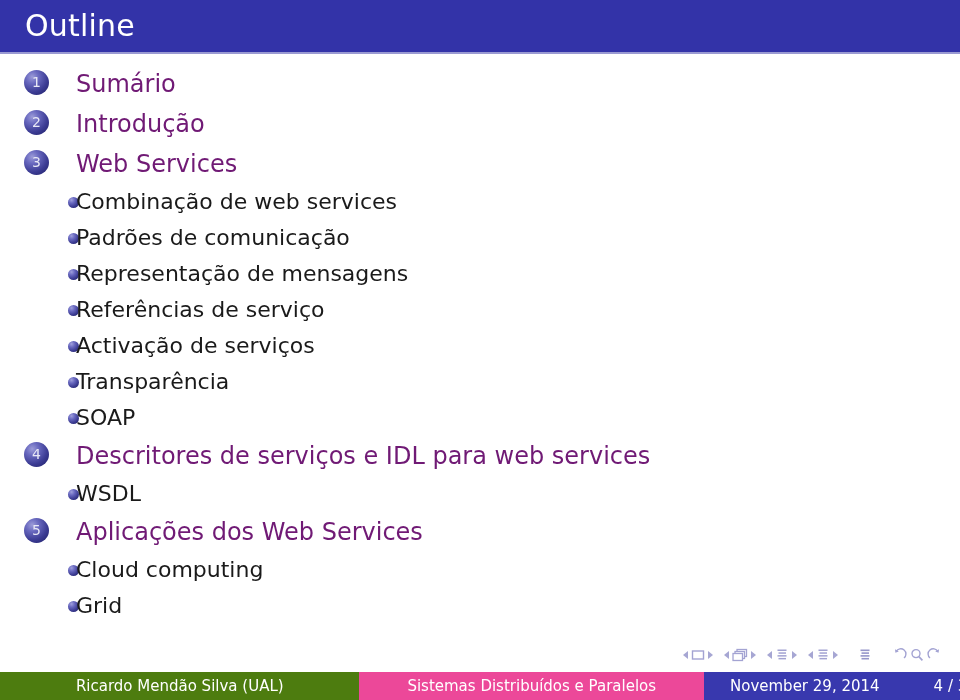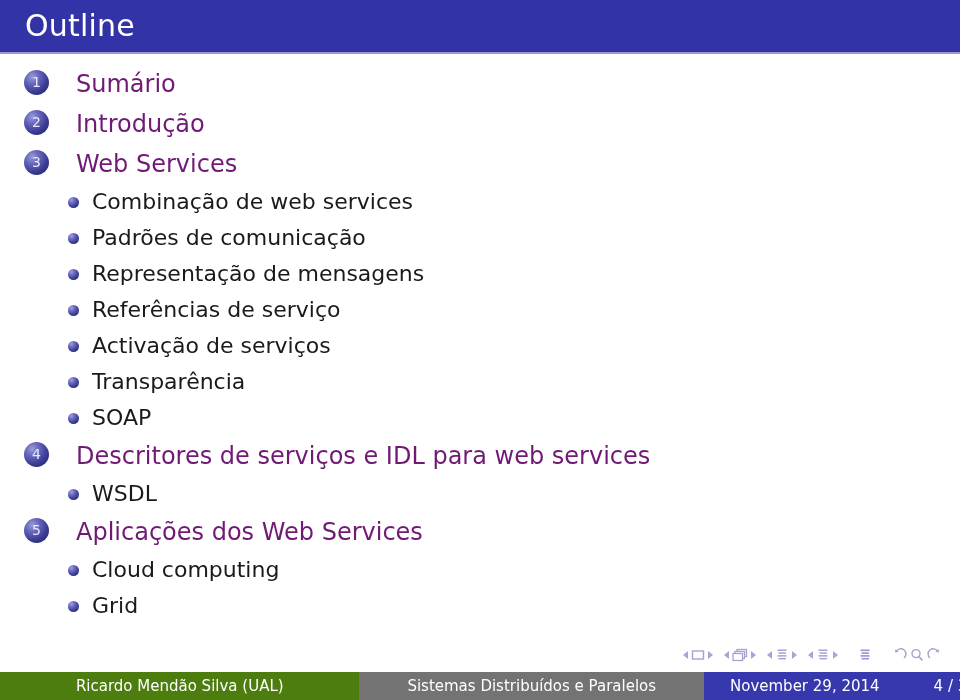--- a/index.html
+++ b/index.html
@@ -105,21 +105,21 @@
     left: 68px;
     top: 13px;
     width: 11px;
     height: 11px;
     border-radius: 50%;
     background: radial-gradient(circle at 32% 27%, #a0a0dc 0%, #6767bf 30%, #39398f 65%, #1d1d5e 100%);
   }
 
   .sub-label {
     position: absolute;
-    left: 92px;
+    left: 76px;
     top: 2px;
     color: #1a1a1a;
     font-size: 22px;
     line-height: 32px;
     white-space: nowrap;
   }
 
   
   .nav-symbols {
     position: absolute;
@@ -164,21 +164,21 @@
     height: 28px;
     display: flex;
     align-items: center;
     justify-content: center;
     color: #ffffff;
     font-size: 15px;
     box-sizing: border-box;
     white-space: nowrap;
   }
   .footer-author  { width: 384px; background: #4d7c0f; }
-  .footer-course  { width: 368px; background: #737373; }
+  .footer-course  { width: 368px; background: #ec4899; }
   .footer-right   { width: 256px; background: #3838ae; justify-content: flex-start; padding-left: 26px; }
   .footer-date    { }
   .footer-page    { margin-left: 54px; }
 </style>
 </head>
 <body>
 
 <div class="slide-header"></div>
 <div class="slide-header-rule"></div>
 <div class="slide-title">Outline</div>

